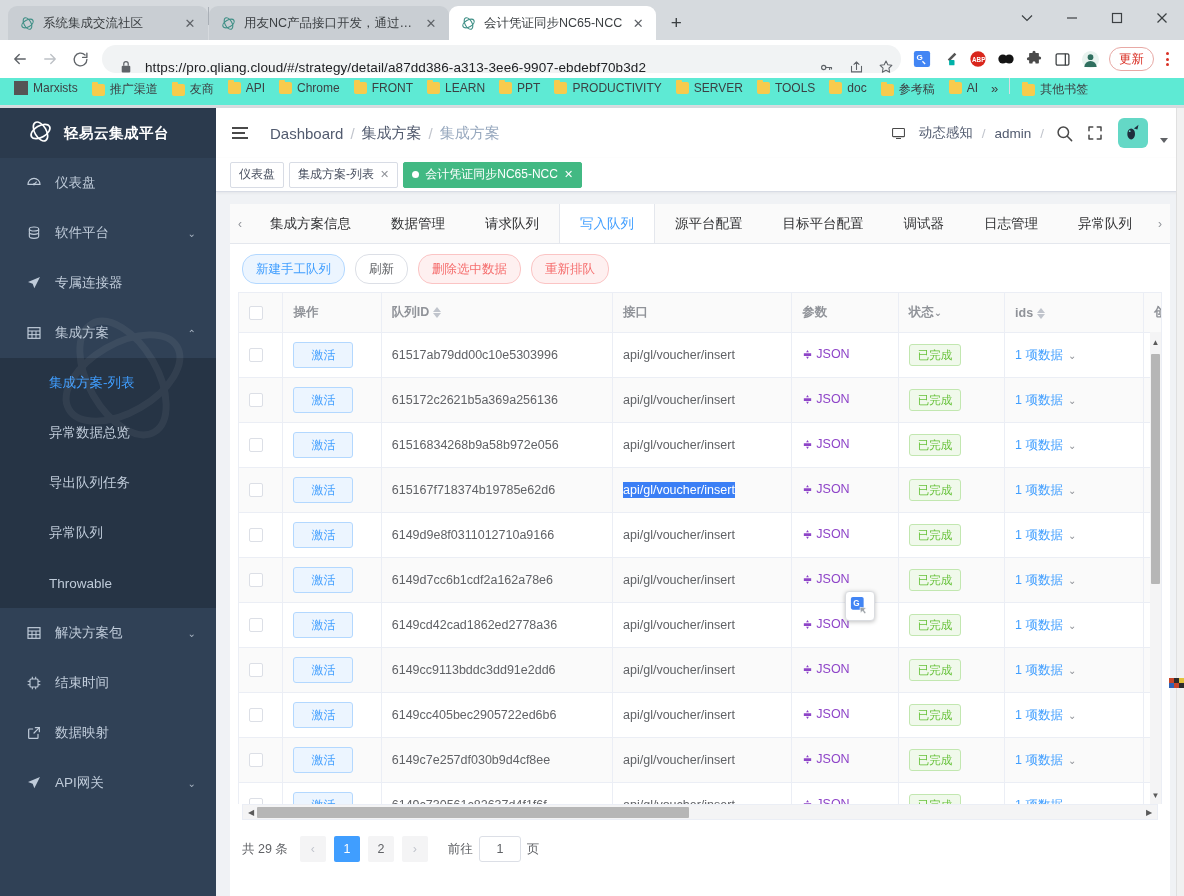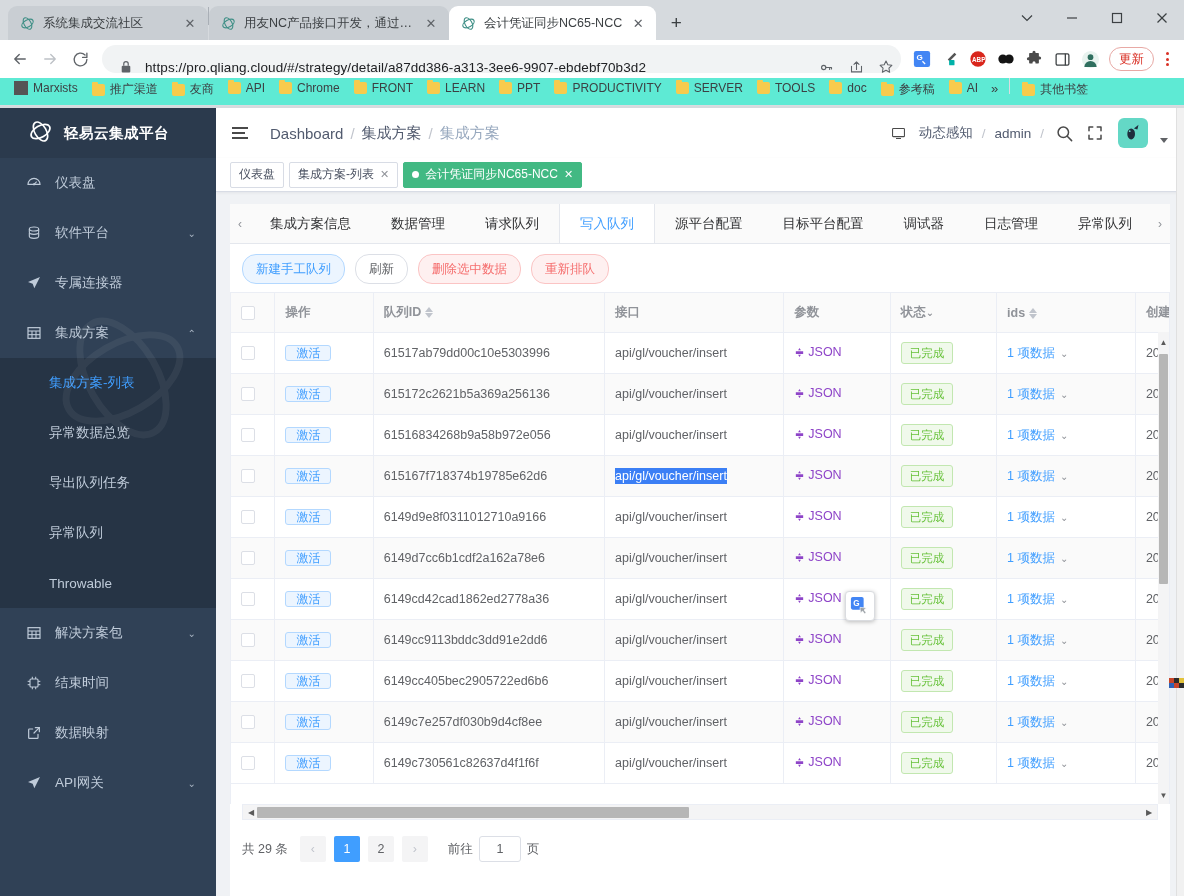--- a/index.html
+++ b/index.html
@@ -116,34 +116,34 @@
   .elbtn.primary-plain { background:#ecf5ff; border-color:#b3d8ff; color:#409eff; }
   .elbtn.danger-plain { background:#fef0f0; border-color:#fbc4c4; color:#f56c6c; }
   .daterange {
     flex:1; max-width:380px; height:30px; border:1px solid #dcdfe6; border-radius:3px; display:flex; align-items:center;
     padding:0 8px; gap:6px; color:#c0c4cc; font-size:12.5px;
   }
   .daterange .dr-in { flex:1; text-align:center; color:#c0c4cc; }
   .daterange .dr-sep { color:#303133; font-size:12px; }
 
   
-  .tablewrap { margin:0 0; border:1px solid #ebeef5; border-bottom:none; position:relative; height:512px; overflow:hidden; }
+  .tablewrap { margin:0 8px; border:1px solid #ebeef5; border-bottom:none; position:relative; height:512px; overflow:hidden; }
   table { border-collapse:collapse; width:1090px; table-layout:fixed; }
   thead th {
     background:#fafafa; color:#909399; font-weight:bold; font-size:12.5px; text-align:left;
     padding:11px 10px; border-bottom:1px solid #ebeef5; border-right:1px solid #ebeef5; white-space:nowrap;
   }
   tbody td {
     padding:9px 10px; font-size:12.5px; color:#606266; border-bottom:1px solid #ebeef5; border-right:1px solid #ebeef5;
     white-space:nowrap; overflow:hidden; height:39px;
   }
   tbody tr:nth-child(even) td { background:#fafafa; }
   tbody tr:nth-child(odd) td { background:#fff; }
   .ckbox { width:14px; height:14px; border:1px solid #dcdfe6; border-radius:2px; background:#fff; display:block; }
-  .minibtn { display:inline-flex; align-items:center; justify-content:center; height:16px; padding:0 10px; font-size:12px; color:#409eff; background:#ecf5ff; border:1px solid #b3d8ff; border-radius:3px; }
+  .minibtn { display:inline-flex; align-items:center; justify-content:center; height:26px; padding:0 17px; font-size:12px; color:#409eff; background:#ecf5ff; border:1px solid #b3d8ff; border-radius:3px; }
   .jsontag { color:#8e44c8; display:inline-flex; align-items:center; gap:3px; font-size:12.5px; }
   .statustag { display:inline-flex; align-items:center; height:22px; padding:0 8px; font-size:11.5px; color:#67c23a; background:#f0f9eb; border:1px solid #c2e7b0; border-radius:3px; }
   .idslink { color:#409eff; display:inline-flex; align-items:center; gap:5px; font-size:12.5px; }
   .chev { font-size:10px; color:#909399; }
   .sorter { display:inline-flex; flex-direction:column; gap:1px; vertical-align:middle; margin-left:4px; }
   .sorter .up { border-left:4px solid transparent; border-right:4px solid transparent; border-bottom:5px solid #c0c4cc; }
   .sorter .dn { border-left:4px solid transparent; border-right:4px solid transparent; border-top:5px solid #c0c4cc; }
 
   .sel-text { background:#3b7ff5; color:#fff; padding:1px 0; }
 

